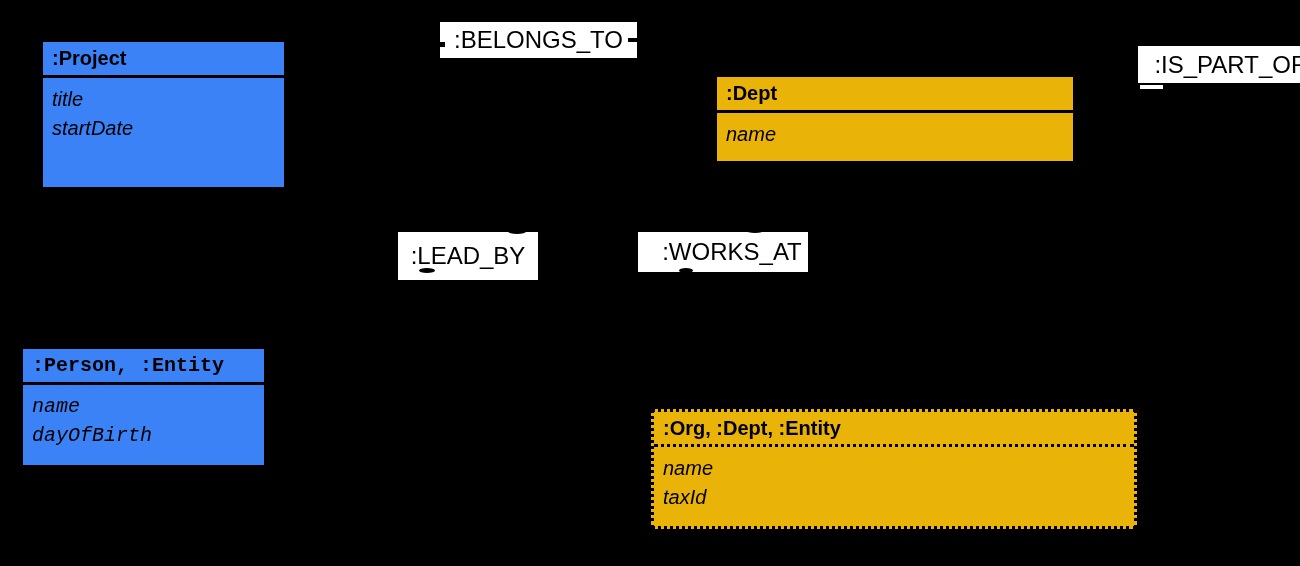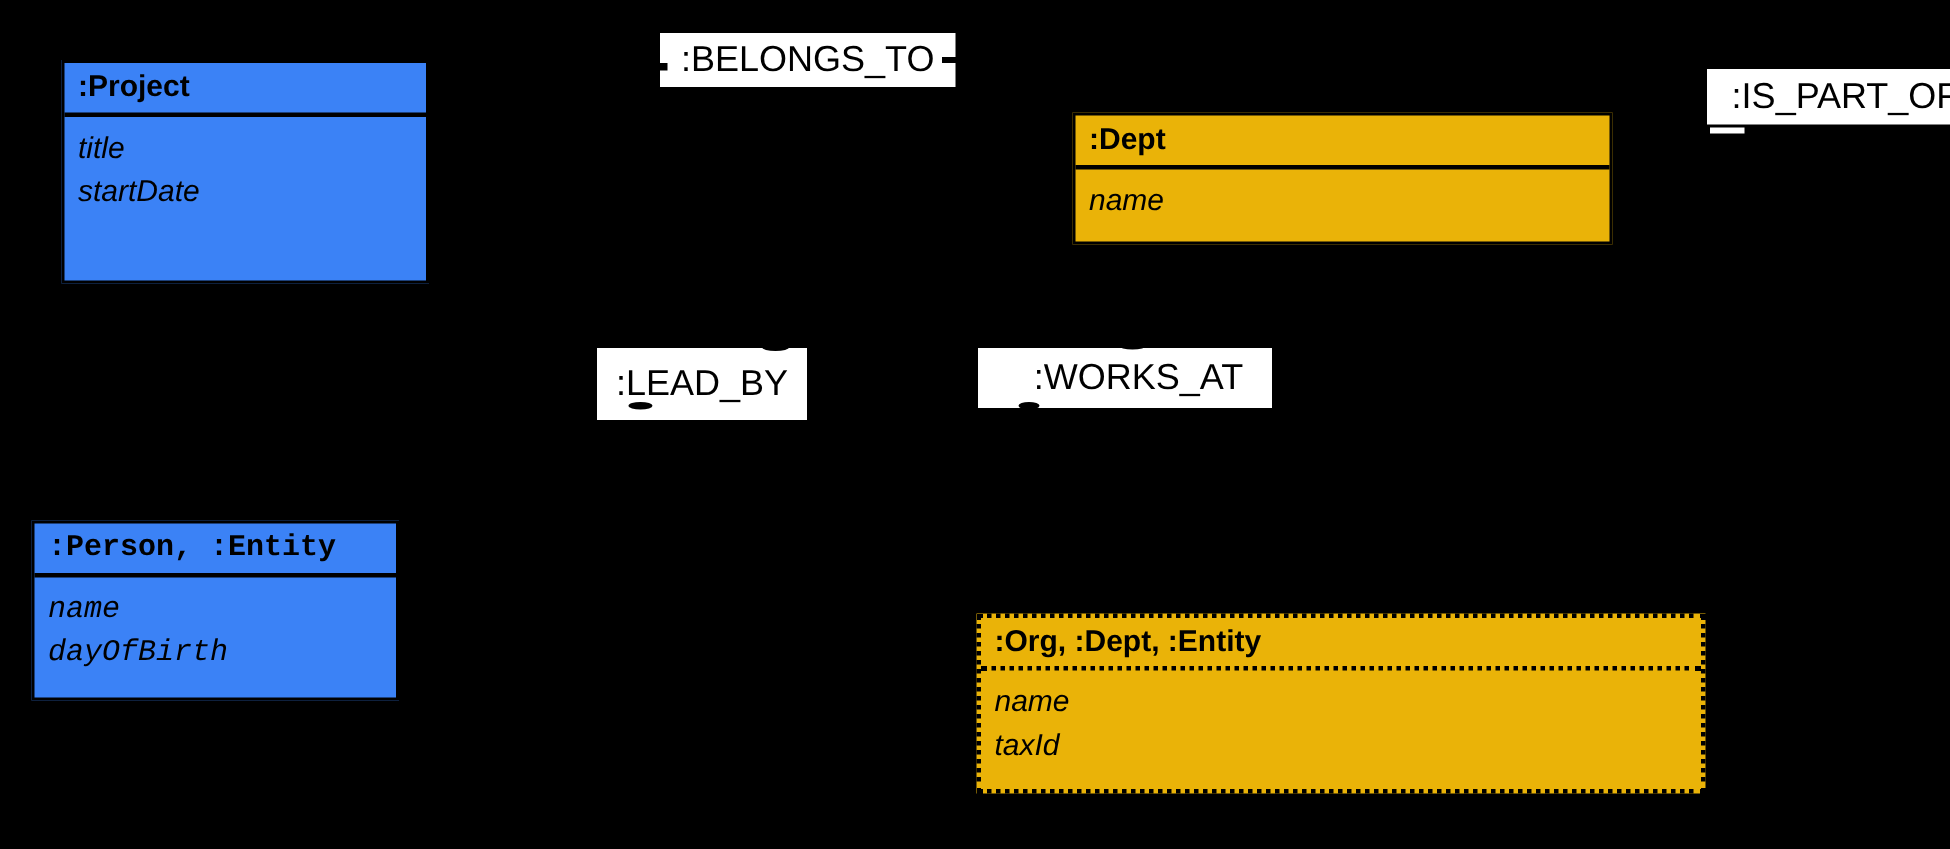--- a/index.html
+++ b/index.html
@@ -102,21 +102,21 @@
       <div>taxId</div>
     </div>
   </div>
 
   <div class="edge-label" style="left:440px; top:22px; width:197px; height:36px;text-align:center;">:BELONGS_TO</div>
 
   <div class="edge-label" style="left:1102px; top:46px; width:184px; height:37px;margin-left:36px;">:IS_PART_OF</div>
 
   <div class="edge-label" style="left:398px; top:232px; width:140px; height:48px;">:LEAD_BY</div>
 
-  <div class="edge-label" style="left:652px; top:232px; width:196px; height:40px;padding-left:18px;">:WORKS_AT</div>
+  <div class="edge-label" style="left:638px; top:232px; width:170px; height:40px;padding-left:18px;">:WORKS_AT</div>
 
   <div class="frag" style="left:628px; top:38px; width:19px; height:4px;"></div>
   <div class="frag" style="left:439px; top:42px; width:6px; height:5px;"></div>
   <div class="frag arc" style="left:508px; top:229px; width:18px; height:5px;"></div>
   <div class="frag arc" style="left:419px; top:268px; width:16px; height:5px;"></div>
   <div class="frag arc" style="left:746px; top:228px; width:18px; height:5px;"></div>
   <div class="frag arc" style="left:679px; top:268px; width:14px; height:5px;"></div>
   <div class="frag" style="left:1130px; top:43px; width:7px; height:5px;"></div>
   <div class="frag white" style="left:1140px; top:85px; width:23px; height:4px;"></div>
 

